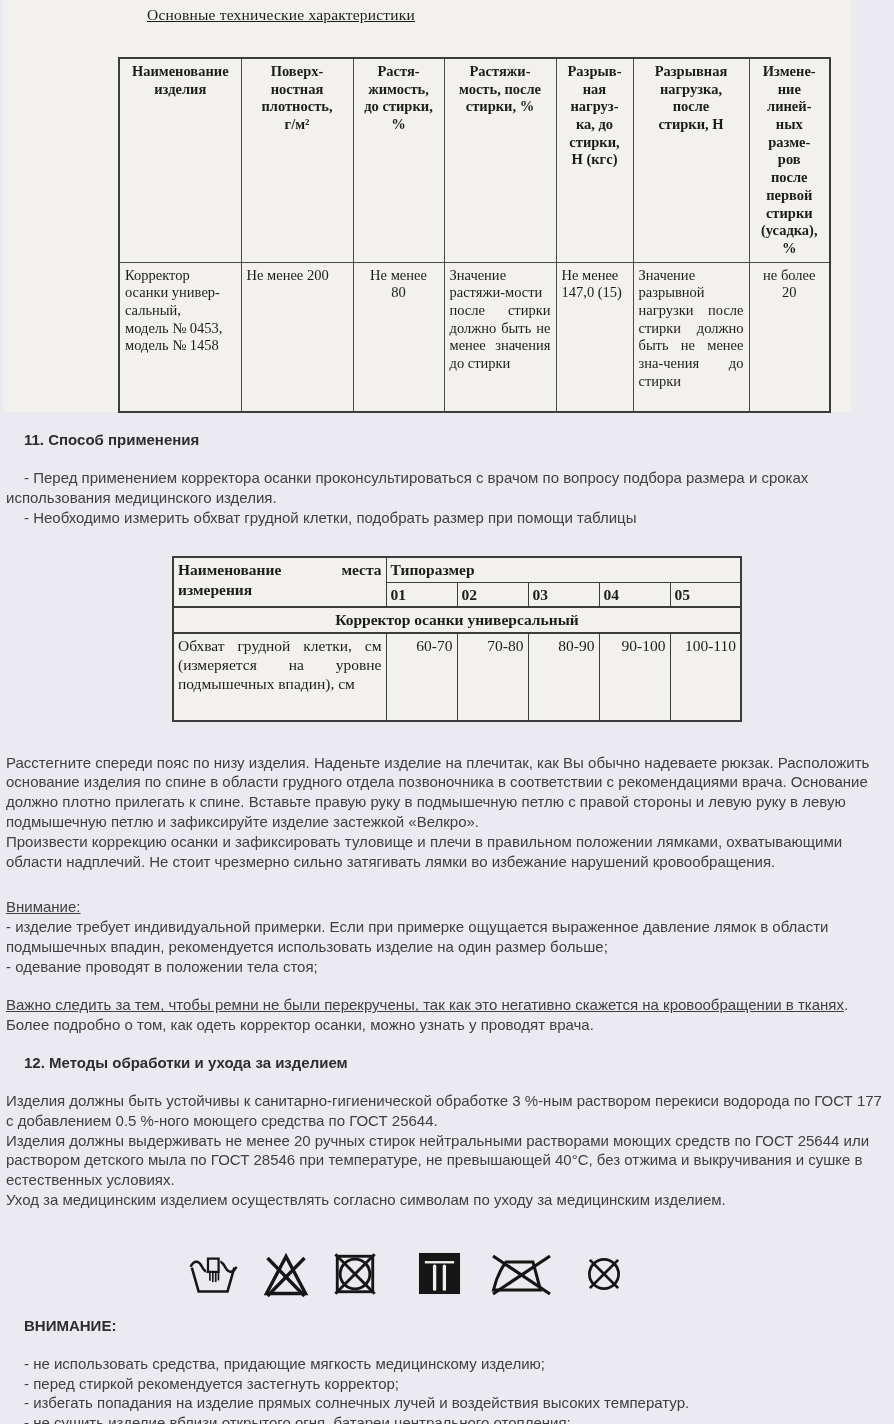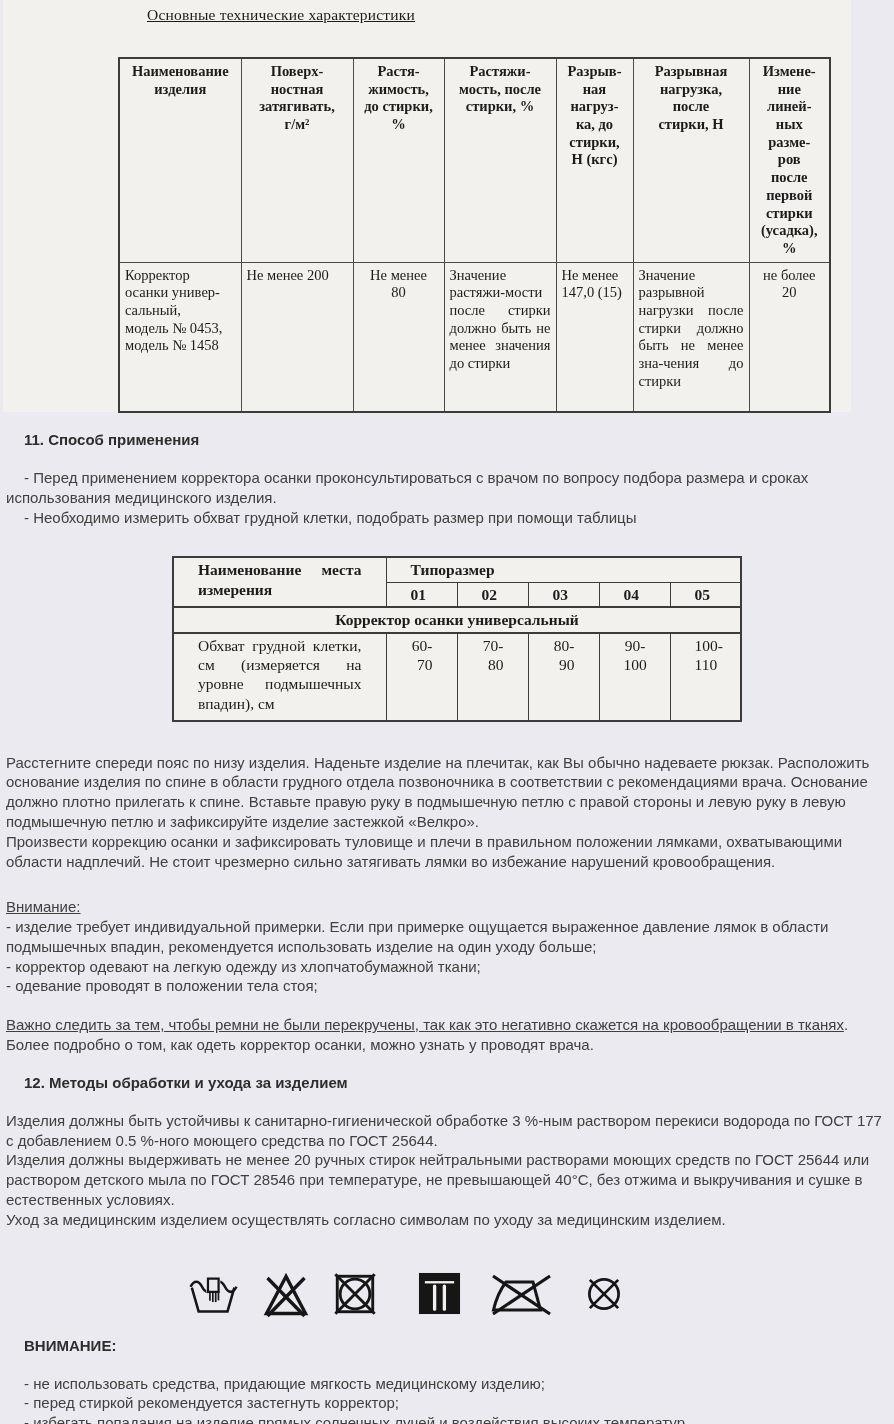--- a/index.html
+++ b/index.html
@@ -51,21 +51,21 @@
 
   
   table.sizes{
     margin:29px 0 0 166px;
     width:568px;border-collapse:collapse;table-layout:fixed;
     border:2px solid #3c3c3c;
     background:#f2f1ed;
     font-family:"Liberation Serif","DejaVu Serif",serif;
     font-size:15.5px;line-height:1.25;color:#1c1c1c;
   }
-  table.sizes td{border:1px solid #3c3c3c;padding:2px 24px;vertical-align:top;}
+  table.sizes td{border:1px solid #3c3c3c;padding:2px 4px;vertical-align:top;}
   .s-h1{font-weight:bold;}
   .s-hc{font-weight:bold;text-align:left;margin-left:24px;}
   .s-prod{font-weight:bold;text-align:center;border-top:2px solid #3c3c3c !important;border-bottom:2px solid #3c3c3c !important;}
   .s-meas{height:82px;}
   .s-range{text-align:right;}
 
   .instr{margin-top:31px;}
   .att-head{margin-top:26px !important;}
   .u{text-decoration:underline;}
   .important{margin-top:19px !important;}
@@ -100,21 +100,21 @@
           <col style="width:77px">
           <col style="width:116px">
           <col style="width:81px">
       </colgroup>
       <thead>
         <tr>
           <th class="pre">Наименование
 изделия</th>
           <th class="pre">Поверх-
 ностная
-затягивать,
+плотность,
 г/м²</th>
           <th class="pre">Растя-
 жимость,
 до стирки,
 %</th>
           <th class="pre">Растяжи-
 мость, после
 стирки, %</th>
           <th class="pre">Разрыв-
 ная
@@ -200,22 +200,21 @@
       </tr>
     </tbody>
       </table>
 
     <div class="instr">
       <p>Расстегните спереди пояс по низу изделия. Наденьте изделие на плечитак, как Вы обычно надеваете рюкзак. Расположить основание изделия по спине в области грудного отдела позвоночника в соответствии с рекомендациями врача. Основание должно плотно прилегать к спине. Вставьте правую руку в подмышечную петлю с правой стороны и левую руку в левую подмышечную петлю и зафиксируйте изделие застежкой «Велкро».</p>
       <p>Произвести коррекцию осанки и зафиксировать туловище и плечи в правильном положении лямками, охватывающими области надплечий. Не стоит чрезмерно сильно затягивать лямки во избежание нарушений кровообращения.</p>
     </div>
 
     <p class="u att-head">Внимание:</p>
-    <p>- изделие требует индивидуальной примерки. Если при примерке ощущается выраженное давление лямок в области подмышечных впадин, рекомендуется использовать изделие на один уходу больше;</p>
-    <p>- корректор одевают на легкую одежду из хлопчатобумажной ткани;</p>
+    <p>- изделие требует индивидуальной примерки. Если при примерке ощущается выраженное давление лямок в области подмышечных впадин, рекомендуется использовать изделие на один размер больше;</p>
     <p>- одевание проводят в положении тела стоя;</p>
 
     <p class="important"><span class="u">Важно следить за тем, чтобы ремни не были перекручены, так как это негативно скажется на кровообращении в тканях</span><span>.</span></p>
     <p>Более подробно о том, как одеть корректор осанки, можно узнать у проводят врача.</p>
 
     <h3 class="s12">12. Методы обработки и ухода за изделием</h3>
     <p>Изделия должны быть устойчивы к санитарно-гигиенической обработке 3 %-ным раствором перекиси водорода по ГОСТ 177 с добавлением 0.5 %-ного моющего средства по ГОСТ 25644.</p>
     <p>Изделия должны выдерживать не менее 20 ручных стирок нейтральными растворами моющих средств по ГОСТ 25644 или раствором детского мыла по ГОСТ 28546 при температуре, не превышающей 40°С, без отжима и выкручивания и сушке в естественных условиях.</p>
     <p>Уход за медицинским изделием осуществлять согласно символам по уходу за медицинским изделием.</p>
 

